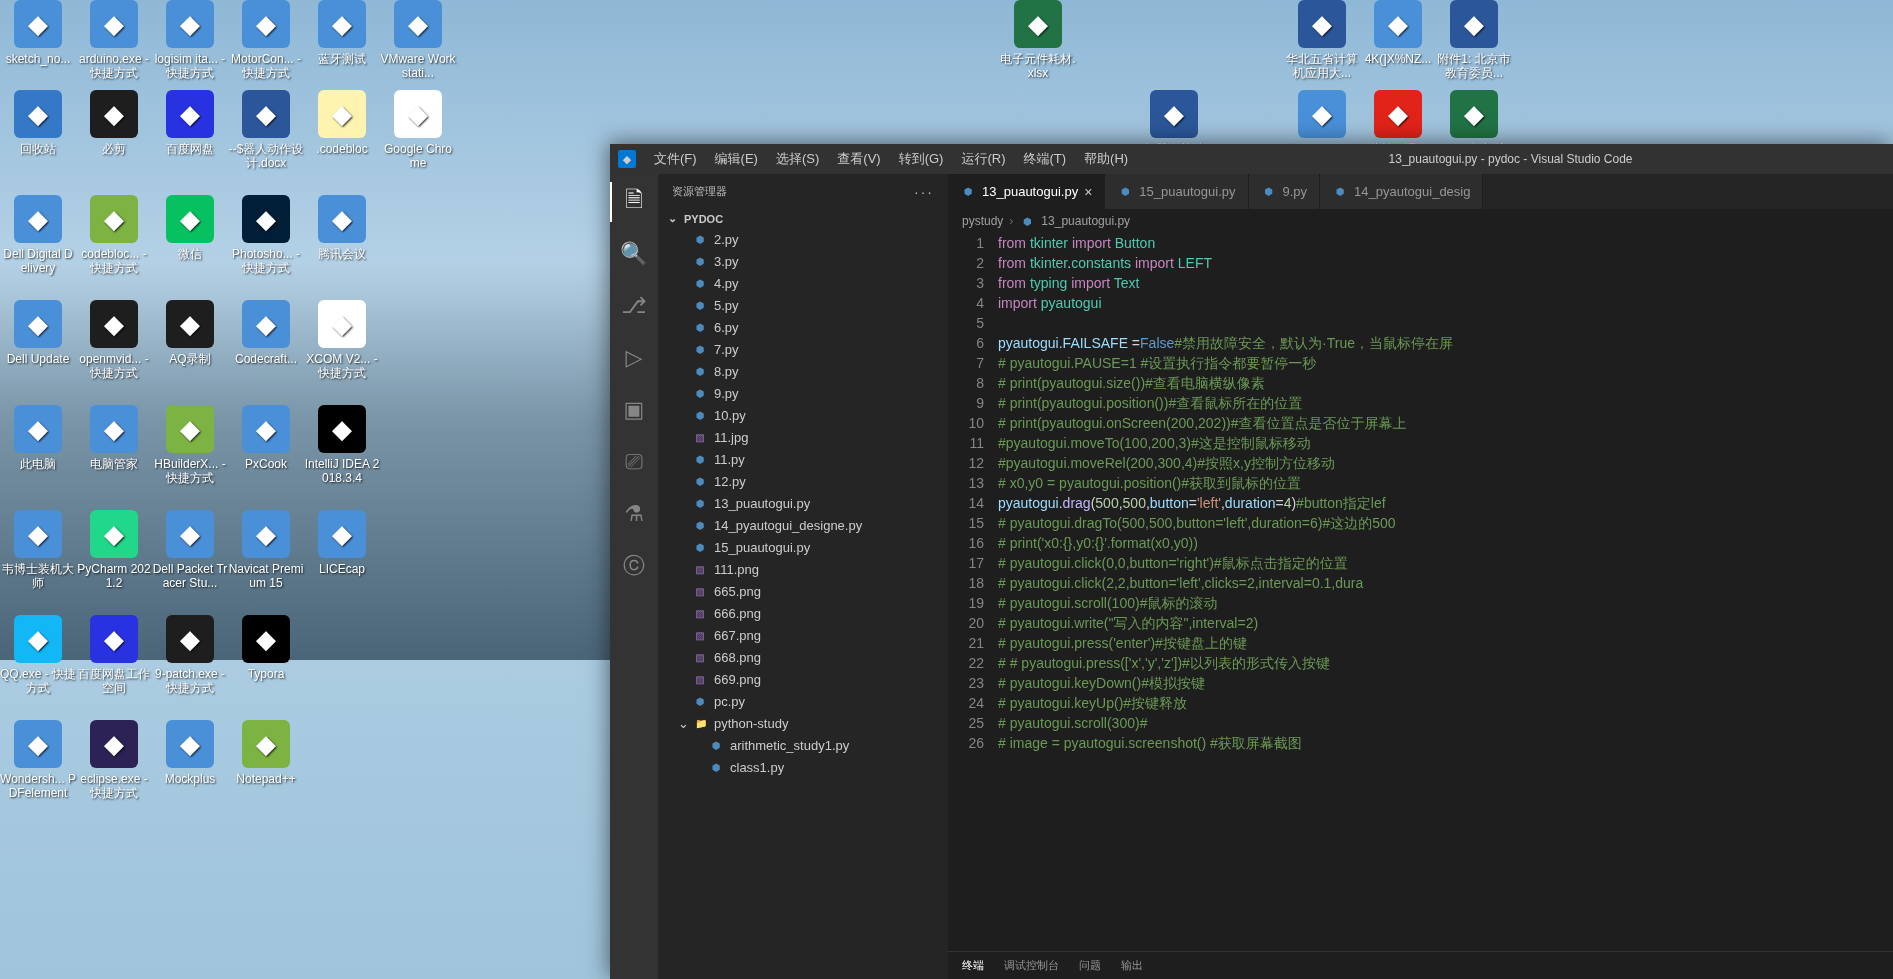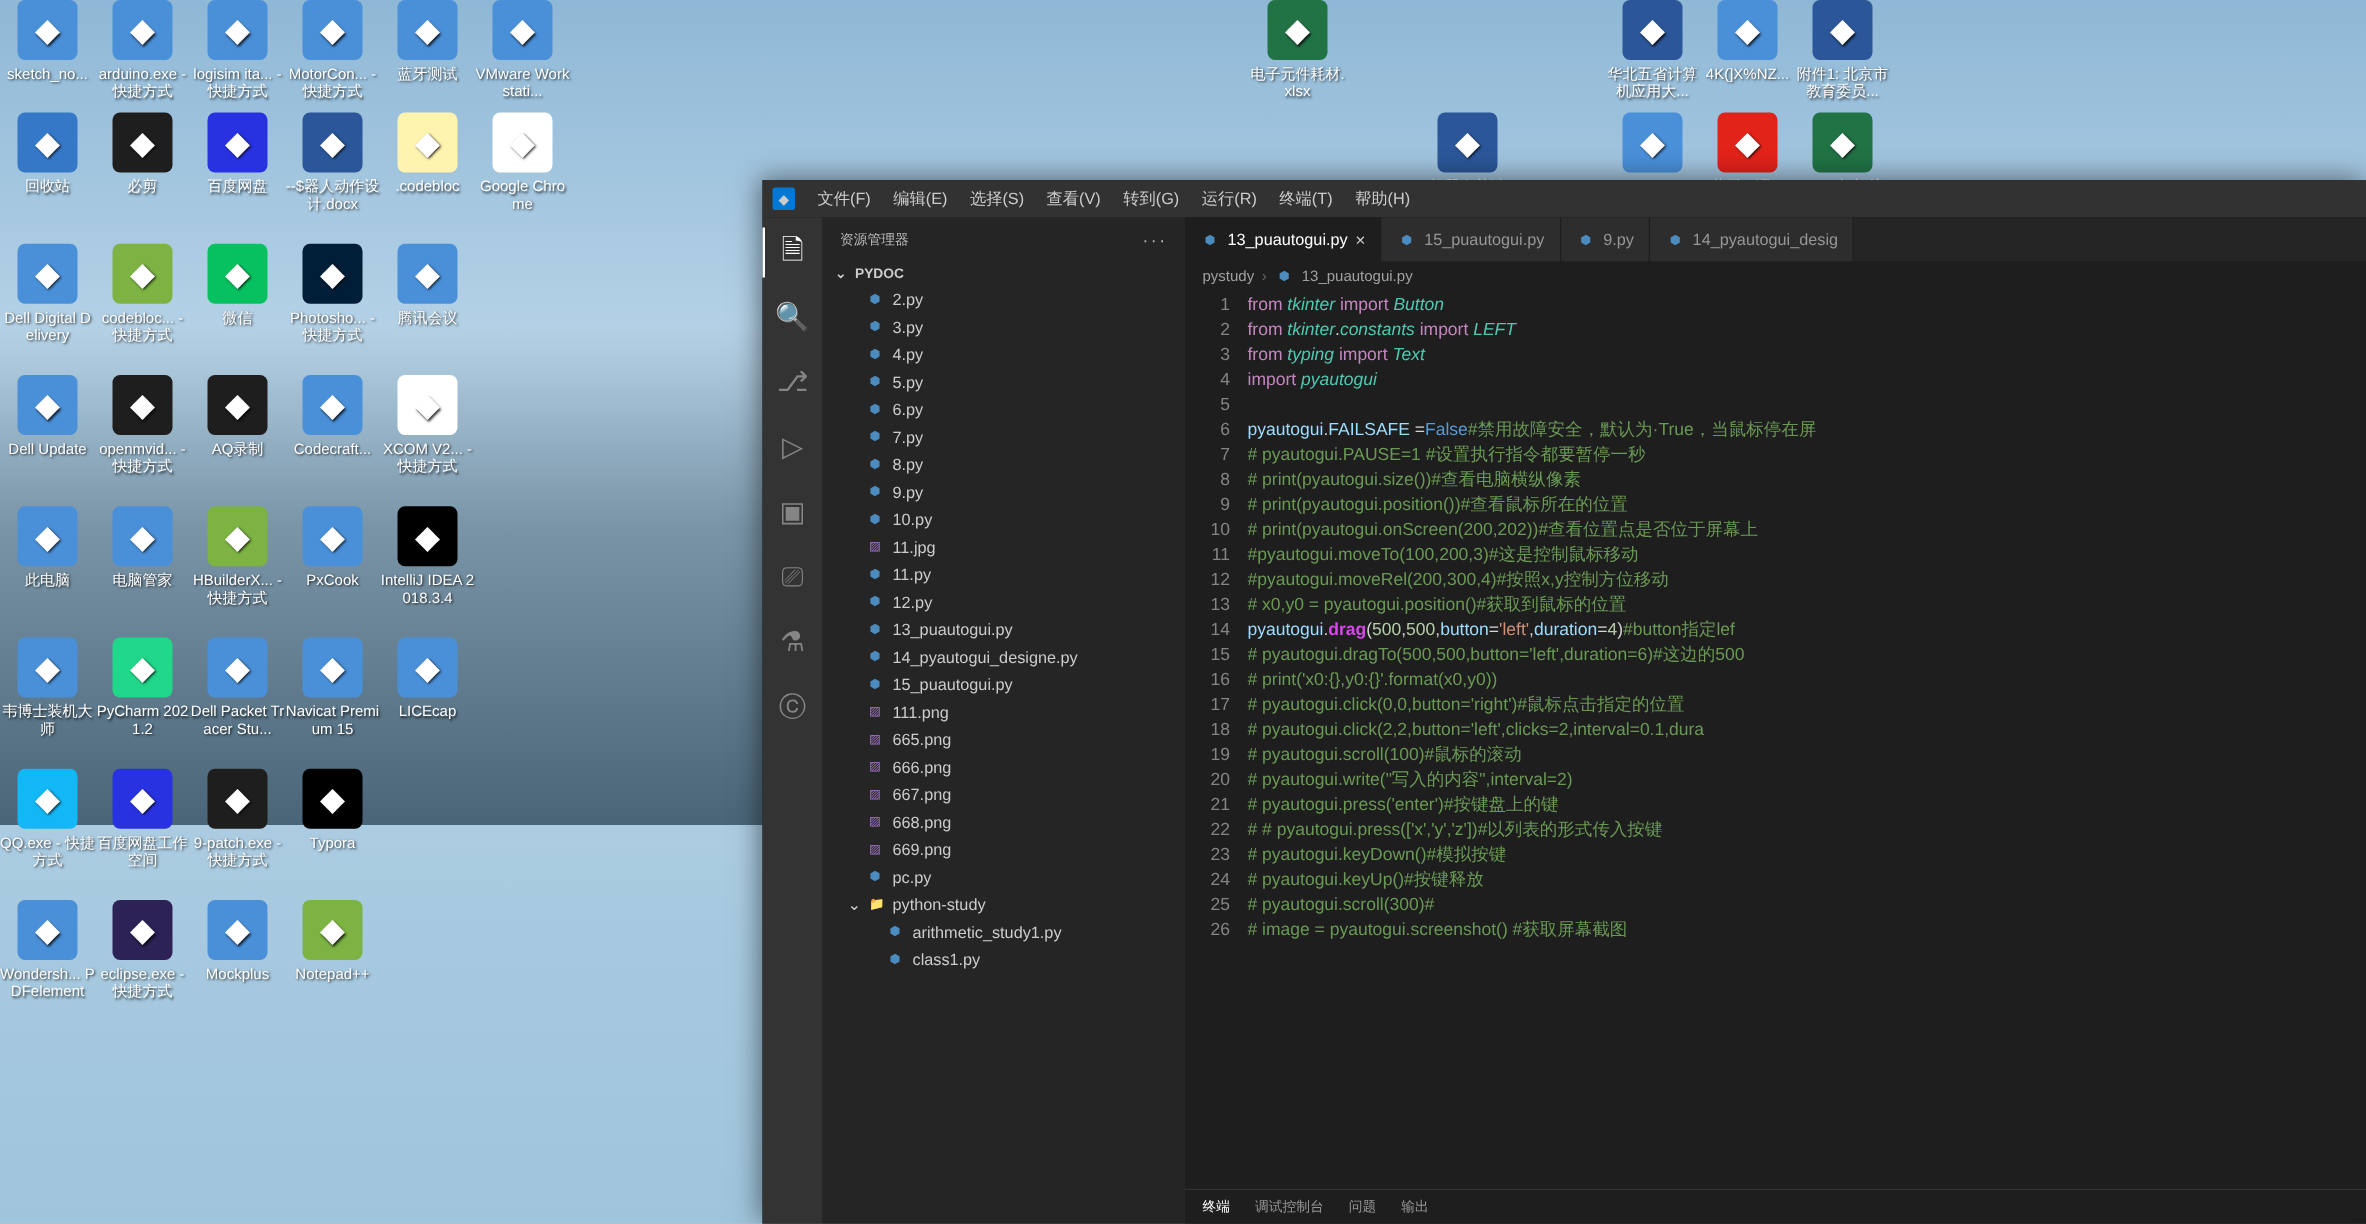--- a/index.html
+++ b/index.html
@@ -44,22 +44,22 @@
 .tabs { height:35px; background:#252526; display:flex; }
 .tab { padding:0 12px; display:flex; align-items:center; gap:6px; background:#2d2d2d; color:#969696; cursor:pointer; font-size:13px; border-right:1px solid #1e1e1e; position:relative;}
 .tab.active { background:#1e1e1e; color:#fff; }
 .tab .close{font-size:14px; color:#ccc;}
 .tab .fi{color:#4b8bbe;}
 .breadcrumb{height:24px;padding:0 14px;display:flex;align-items:center;gap:6px;color:#a0a0a0;font-size:12px;}
 .breadcrumb .sep{color:#666;}
 .code { flex:1; display:flex; font-family:Consolas,"Courier New",monospace; font-size:14px; line-height:20px; overflow:hidden;}
 .gutter { width:50px; text-align:right; padding-right:14px; color:#858585; }
 .code-lines { flex:1; white-space:pre; color:#d4d4d4; overflow:hidden;}
-.k-purple{color:#c586c0;text-align:center;} .k-blue{color:#569cd6;} .k-teal{color:#4ec9b0;font-style:italic;} .k-green{color:#6a9955;text-align:right;}
-.k-yellow{color:#d946ef;font-weight:bold;} .k-lit{color:#9cdcfe;} .k-str{color:#ce9178;} .k-num{color:#b5cea8;}
+.k-purple{color:#c586c0;text-align:center;} .k-blue{color:#569cd6;} .k-teal{color:#4ec9b0;} .k-green{color:#6a9955;text-align:right;}
+.k-yellow{color:#c4b5fd;} .k-lit{color:#9cdcfe;} .k-str{color:#ce9178;} .k-num{color:#b5cea8;}
 .panel-tabs{height:28px;background:#1e1e1e;border-top:1px solid #333;display:flex;align-items:center;gap:20px;padding:0 14px;font-size:11px;color:#969696;}
 .panel-tabs span{cursor:pointer;padding:6px 0;}
 .panel-tabs span.active{color:#fff;border-bottom:1px solid #737373;}
 </style>
 </head>
 <body>
 
 <div class="desktop">
   <div class="desktop-icons" id="dicons">
       <div class="dicon" style="left: 0px; top: 0px;">
@@ -263,20 +263,21 @@
     <div class="menu" id="menu">
         <span>文件(F)</span>
         <span>编辑(E)</span>
         <span>选择(S)</span>
         <span>查看(V)</span>
         <span>转到(G)</span>
         <span>运行(R)</span>
         <span>终端(T)</span>
         <span>帮助(H)</span>
       </div>
+    <div class="title">13_puautogui.py - pydoc - Visual Studio Code</div>
   </div>
   <div class="main">
     <div class="activitybar">
       <div class="ab active">🗎</div>
       <div class="ab">🔍</div>
       <div class="ab">⎇</div>
       <div class="ab">▷</div>
       <div class="ab">▣</div>
       <div class="ab">⎚</div>
       <div class="ab">⚗</div>

